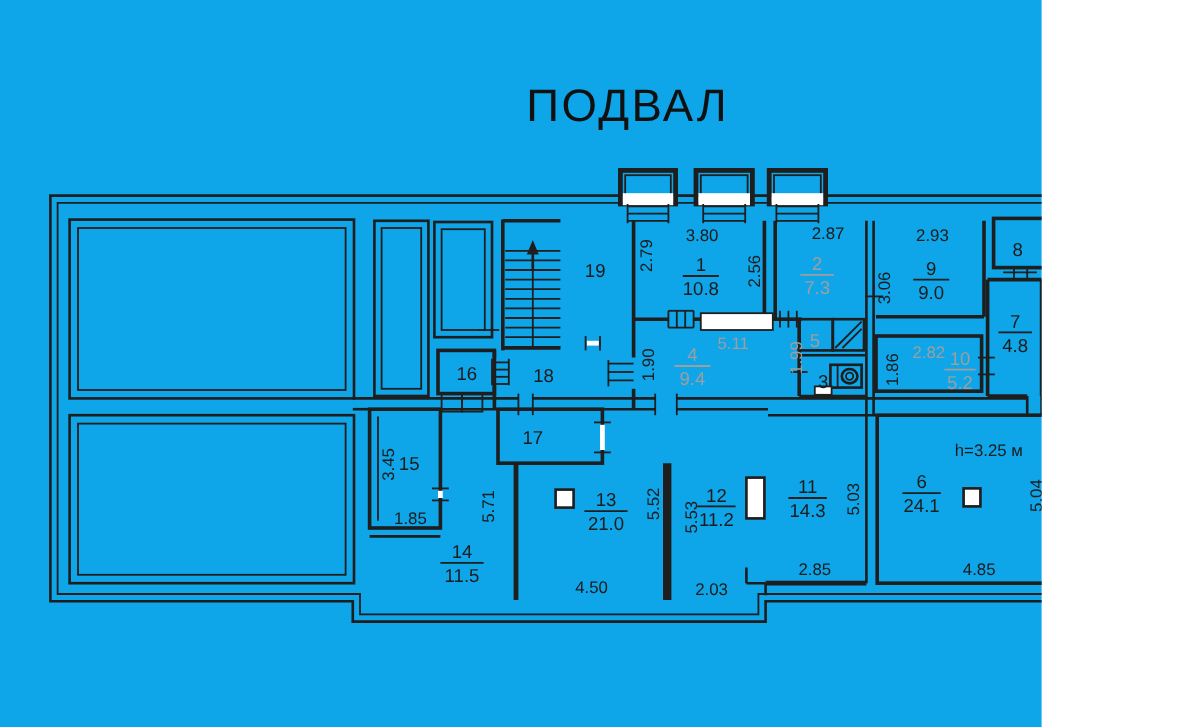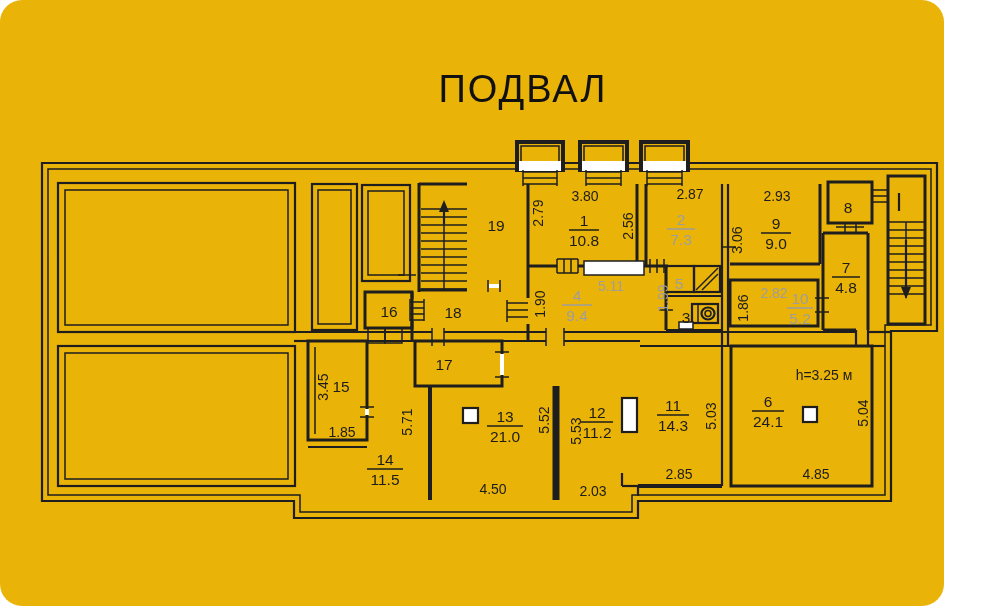--- a/index.html
+++ b/index.html
@@ -1,17 +1,17 @@
 <!DOCTYPE html>
 <html><head>
 <meta charset="utf-8">
 <style>
   html,body{margin:0;padding:0;background:#ffffff;}
-  .page{position:relative;width:944px;height:606px;background:#eab308;overflow:hidden;
-        font-family:"Liberation Sans",sans-serif;border-radius:22px;}
+  .page{position:relative;width:868px;height:606px;background:#0ea5e9;overflow:hidden;
+        font-family:"Liberation Sans",sans-serif;}
   .title{position:absolute;left:23px;top:68px;width:1000px;text-align:center;
          font-size:38px;letter-spacing:2px;color:#111;font-weight:normal;}
   svg{position:absolute;left:0;top:0;}
   .ln{stroke:#1e1e1e;fill:none;stroke-linecap:butt;}
   .t1{stroke-width:1.5;}
   .t2{stroke-width:2.2;}
   .t3{stroke-width:3;}
   .t4{stroke-width:4;}
   .t7{stroke-width:7;}
   .box{fill:#ffffff;stroke:#1e1e1e;}

